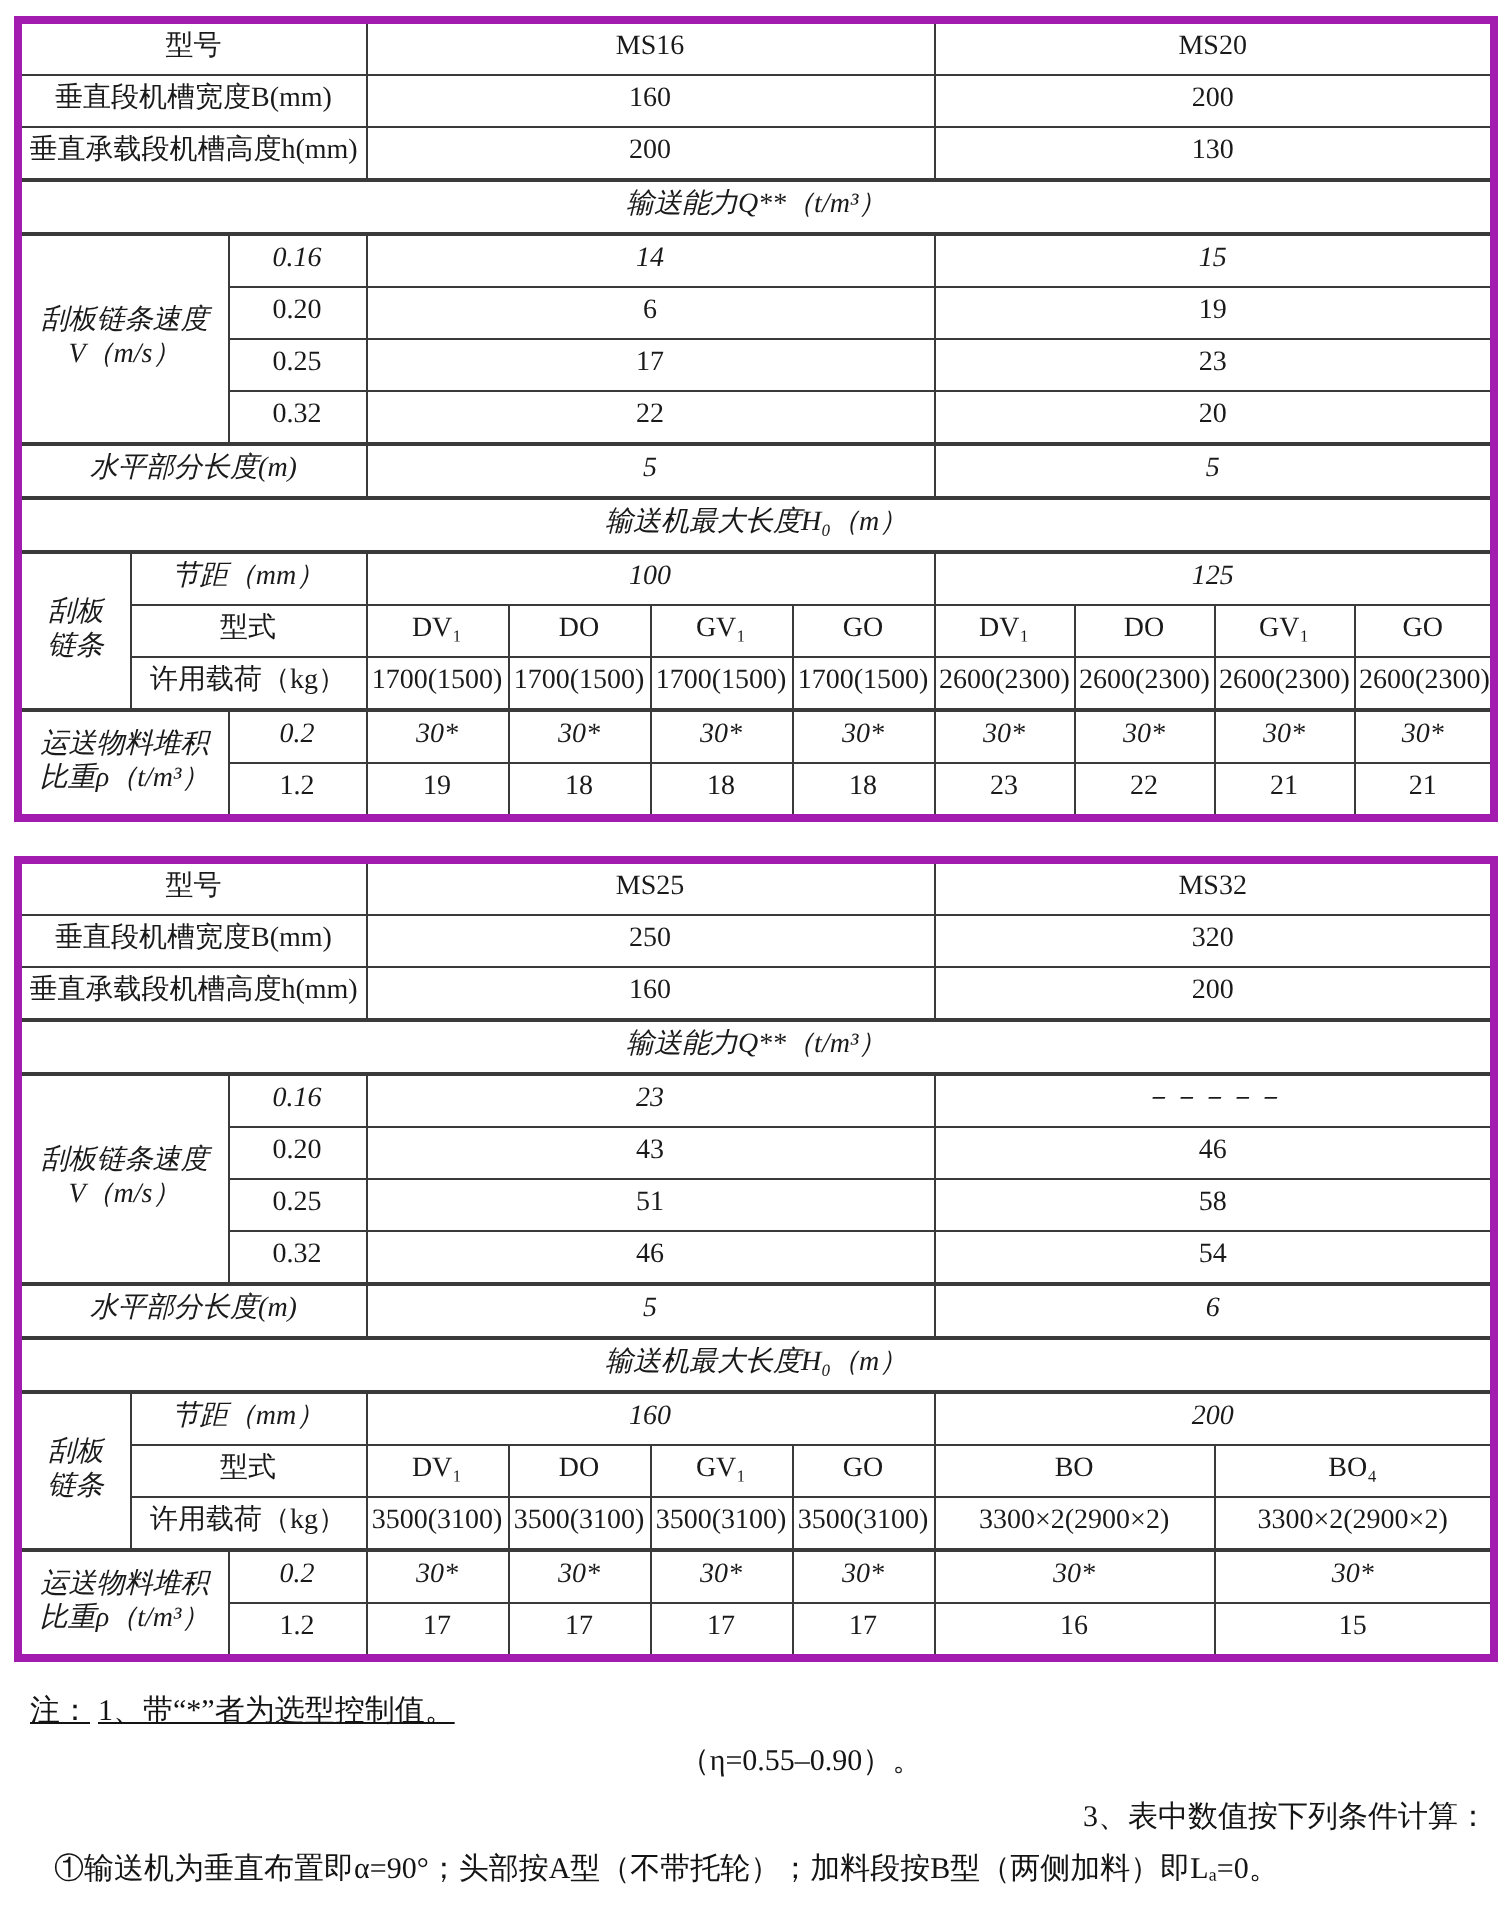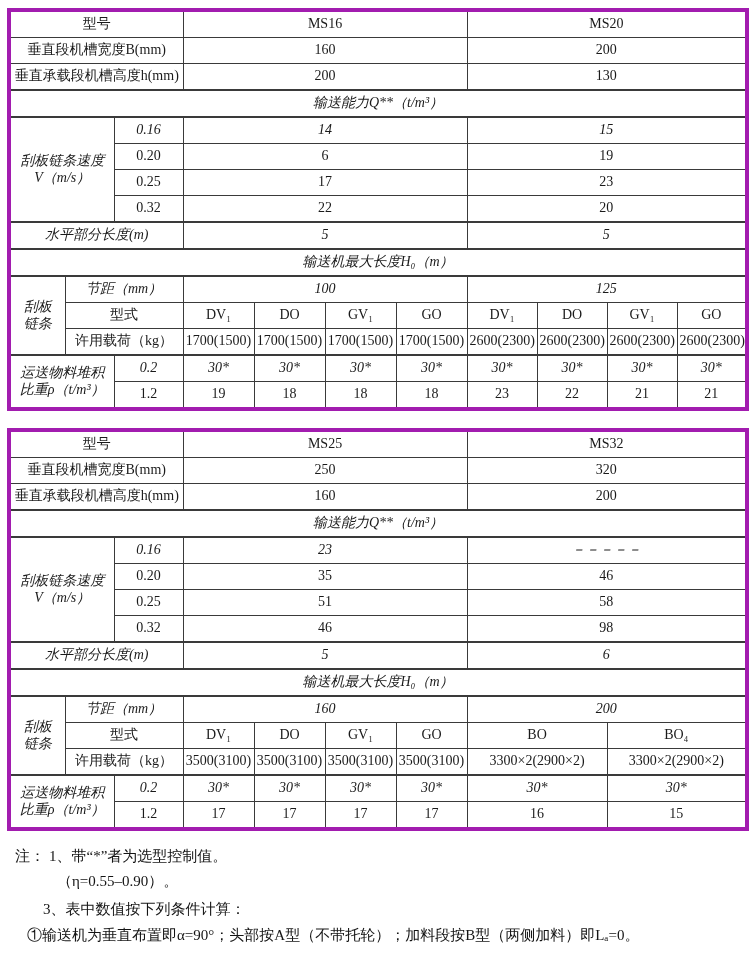--- a/index.html
+++ b/index.html
@@ -32,25 +32,25 @@
     line-height: 1.15;
     overflow: hidden;
     white-space: nowrap;
   }
   tr.sec td { border-top-width: 2px; font-style: italic; }
   td.small { font-size: 13px; }
   .two-line span { display: block; }
   .gap { height: 17px; }
   .notes { margin-top: 13px; font-size: 15px; color: #141414; }
   .nline { line-height: 25px; white-space: nowrap; }
-  .n-first { padding-left: 8px; margin-top: 6px; }
+  .n-first { padding-left: 8px; margin-top: 6px; text-decoration: underline; }
   .n-first .nlab { margin-right: 4px; }
   .n2 { padding-left: 36px; margin-top: 5px; }
-  .n3 { padding-left: 50px; }
-  .n4 { padding-left: 36px; margin-top: 3px; }
+  .n3 { padding-left: 50px; text-align: center; }
+  .n4 { padding-left: 36px; margin-top: 3px; text-align: right; }
   .n5 { padding-left: 20px; margin-top: 1px; }
 </style>
 </head>
 <body>
 
 <div class="page">
 
   <table class="spec">
     <colgroup>
       <col style="width:56px">
@@ -215,32 +215,32 @@
       <td colspan="2" rowspan="4" class="two-line">
         <span>刮板链条速度</span>
         <span>V（m/s）</span>
       </td>
       <td>0.16</td>
       <td colspan="4">23</td>
       <td colspan="4">－－－－－</td>
     </tr>
     <tr>
       <td>0.20</td>
-      <td colspan="4">35</td>
+      <td colspan="4">43</td>
       <td colspan="4">46</td>
     </tr>
     <tr>
       <td>0.25</td>
       <td colspan="4">51</td>
       <td colspan="4">58</td>
     </tr>
     <tr>
       <td>0.32</td>
       <td colspan="4">46</td>
-      <td colspan="4">98</td>
+      <td colspan="4">54</td>
     </tr>
     <tr class="sec">
       <td colspan="3">水平部分长度(m)</td>
       <td colspan="4">5</td>
       <td colspan="4">6</td>
     </tr>
     <tr class="sec">
       <td colspan="11">输送机最大长度H₀（m）</td>
     </tr>
     <tr class="sec">

